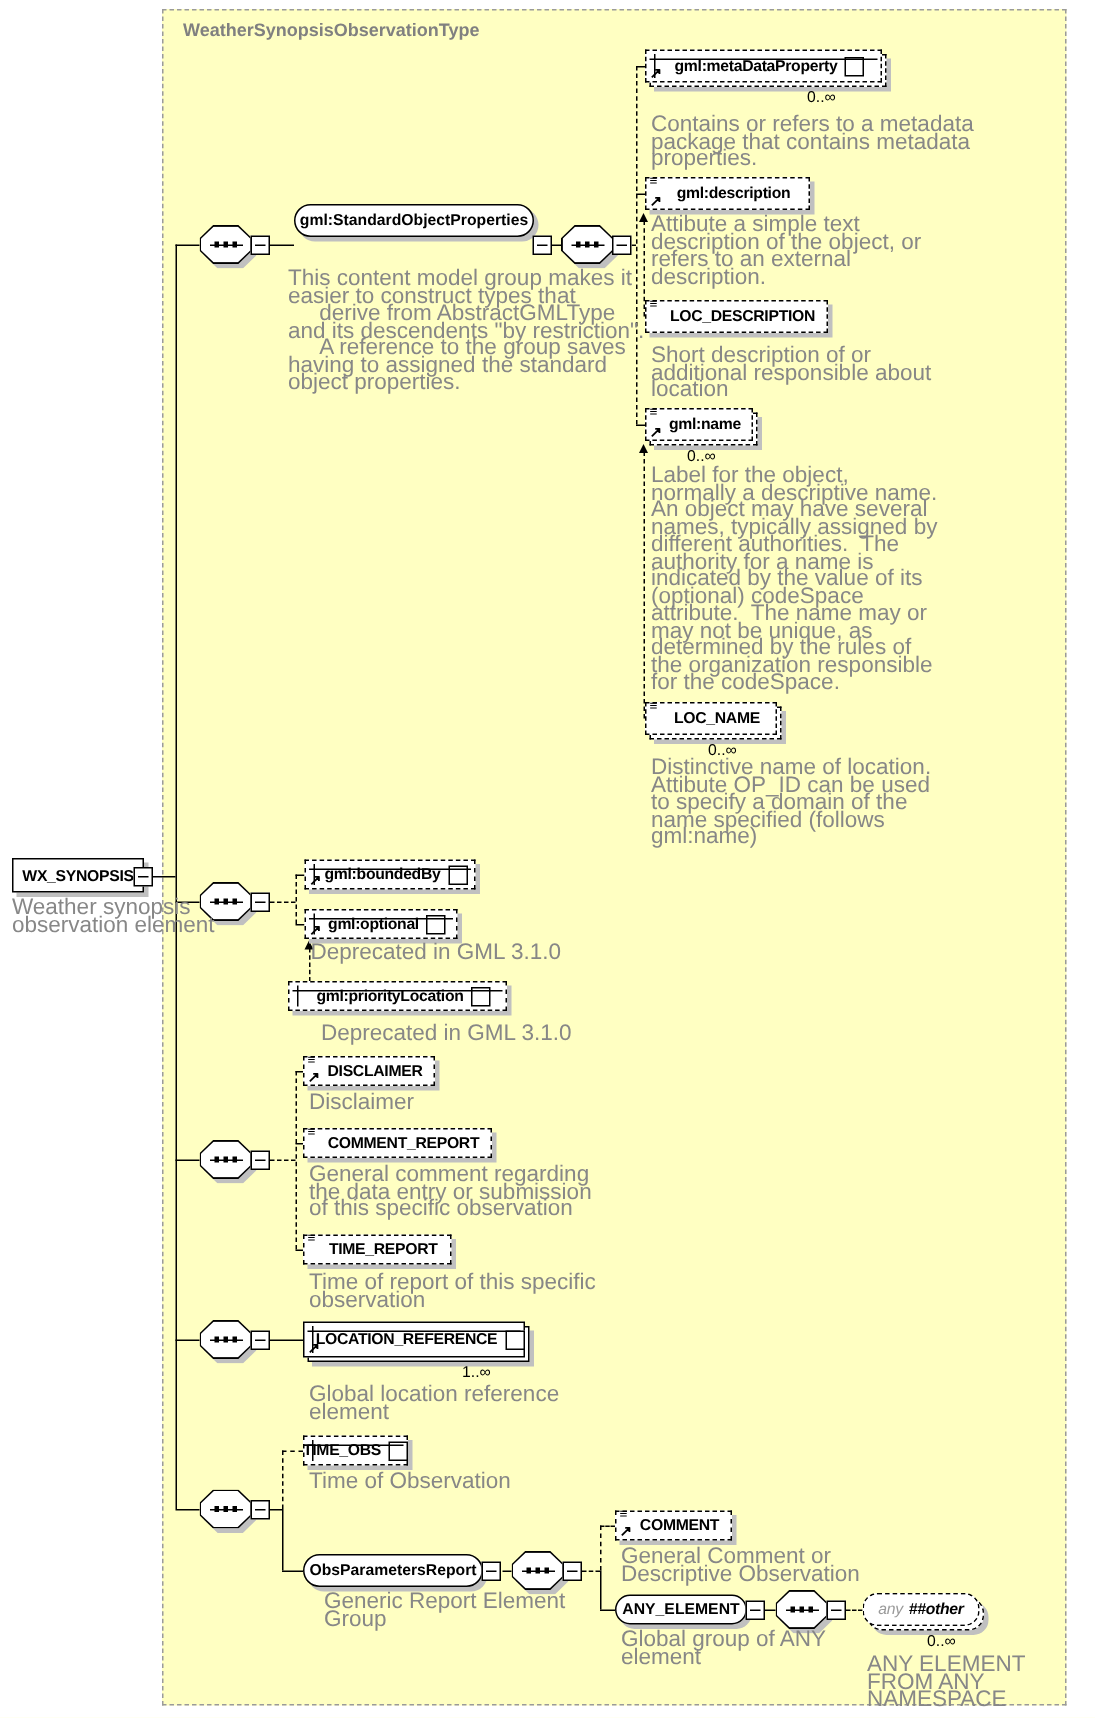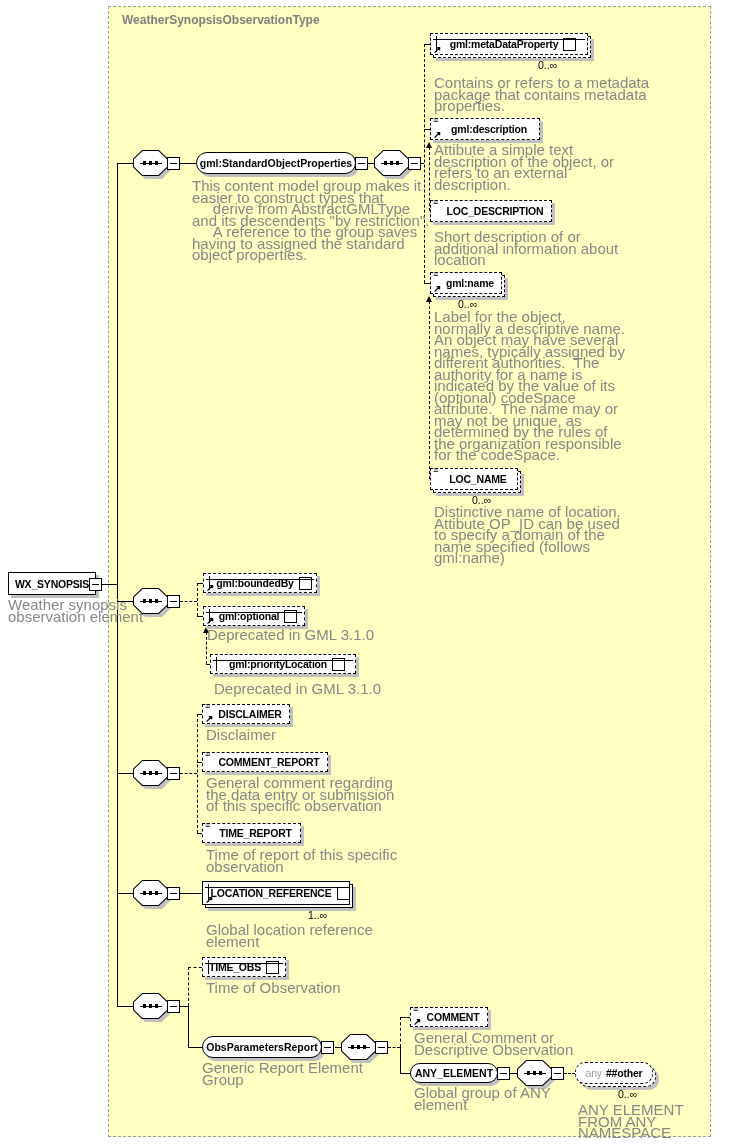--- a/index.html
+++ b/index.html
@@ -29,21 +29,21 @@
   .ebox.dsh{border-style:dashed;}
   .ebox .lbl{letter-spacing:-0.2px;}
   .pl{padding-left:12px;}
 
   
   .stk{position:absolute;}
   .stk .ghost{position:absolute;left:3px;top:3px;width:100%;height:100%;background:#fff;
     border:1px solid #000;box-sizing:border-box;box-shadow:3px 3px 0 var(--shadow);}
   .stk .ghost.dsh{border-style:dashed;}
   .stk .ebox{position:absolute;left:0;top:0;width:100%;height:100%;box-shadow:none;}
-  .rnd{border-radius:10px;}
+  .rnd{border-radius:10px;font-style:italic;}
 
   
   .gbox{position:absolute;background:#fff;border:1px solid #000;border-radius:11px;box-sizing:border-box;
     box-shadow:3px 3px 0 var(--shadow);display:flex;align-items:center;justify-content:center;
     font-size:10.5px;font-weight:bold;white-space:nowrap;padding:0 4px;}
 
   
   .pm{width:13px;height:13px;background:#fff;border:1px solid #000;box-sizing:border-box;position:absolute;}
   .pm::before{content:"";position:absolute;left:2px;right:2px;top:5px;height:1px;background:#000;}
   .pm.plus::after{content:"";position:absolute;top:2px;bottom:2px;left:5px;width:1px;background:#000;}
@@ -231,21 +231,21 @@
       <div class="il"></div>
     <div class="seq">
         <span class="ln"></span>
         <i></i>
         <i></i>
         <i></i>
       </div>
   </div>
   <div class="pm" style="left:551px;top:1067px"></div>
 
-  <div class="gbox" style="left:196px;top:152px;width:160px;height:22px">
+  <div class="gbox" style="left:196px;top:136px;width:160px;height:22px">
     <span class="lbl">gml:StandardObjectProperties</span>
   </div>
   <div class="pm" style="left:355px;top:157px"></div>
 
   <div class="gbox" style="left:202px;top:1036px;width:120px;height:22px">
     <span class="lbl">ObsParametersReport</span>
   </div>
   <div class="pm" style="left:321px;top:1041px"></div>
 
   <div class="gbox" style="left:410px;top:1063px;width:88px;height:20px">
@@ -300,21 +300,21 @@
     <span class="lbl">gml:boundedBy</span>
     <span class="pm plus inl"></span>
   </div>
 
   <div class="ebox dsh pl" style="left:203px;top:606px;width:102px;height:20px">
     <span class="refic">↗</span>
     <span class="lbl">gml:optional</span>
     <span class="pm plus inl"></span>
   </div>
 
-  <div class="ebox dsh pl" style="left:210px;top:654px;width:146px;height:20px">
+  <div class="ebox dsh pl" style="left:192px;top:654px;width:146px;height:20px">
     <span class="lbl">gml:priorityLocation</span>
     <span class="pm plus inl"></span>
   </div>
 
   <div class="ebox dsh pl" style="left:202px;top:704px;width:88px;height:20px">
     <span class="txtic">≡</span>
     <span class="refic">↗</span>
     <span class="lbl">DISCLAIMER</span>
   </div>
 
@@ -330,21 +330,21 @@
 
   <div class="stk" style="left:202px;top:881px;width:148px;height:24px">
     <div class="ghost"></div>
     <div class="ebox pl">
       <span class="refic">↗</span>
       <span class="lbl">LOCATION_REFERENCE</span>
       <span class="pm plus inl"></span>
     </div>
   </div>
 
-  <div class="ebox dsh" style="left:202px;top:957px;width:84px;height:20px">
+  <div class="ebox dsh" style="left:202px;top:957px;width:70px;height:20px">
     <span class="lbl">TIME_OBS</span>
     <span class="pm plus inl"></span>
   </div>
 
   <div class="ebox dsh pl" style="left:410px;top:1007px;width:78px;height:20px">
     <span class="txtic">≡</span>
     <span class="refic">↗</span>
     <span class="lbl">COMMENT</span>
   </div>
 
@@ -372,21 +372,21 @@
 having to assigned the standard
 object properties.</div>
   <div class="ann" style="left:434px;top:77px">Contains or refers to a metadata
 package that contains metadata
 properties.</div>
   <div class="ann" style="left:434px;top:144px">Attibute a simple text
 description of the object, or
 refers to an external
 description.</div>
   <div class="ann" style="left:434px;top:231px">Short description of or
-additional information about
+additional responsible about
 location</div>
   <div class="ann" style="left:434px;top:311px">Label for the object,
 normally a descriptive name.
 An object may have several
 names, typically assigned by
 different authorities.  The
 authority for a name is
 indicated by the value of its
 (optional) codeSpace
 attribute.  The name may or
@@ -403,21 +403,21 @@
   <div class="ann" style="left:214px;top:683px">Deprecated in GML 3.1.0</div>
   <div class="ann" style="left:206px;top:729px">Disclaimer</div>
   <div class="ann" style="left:206px;top:777px">General comment regarding
 the data entry or submission
 of this specific observation</div>
   <div class="ann" style="left:206px;top:849px">Time of report of this specific
 observation</div>
   <div class="ann" style="left:206px;top:924px">Global location reference
 element</div>
   <div class="ann" style="left:206px;top:982px">Time of Observation</div>
-  <div class="ann" style="left:202px;top:1062px">Generic Report Element
+  <div class="ann" style="left:216px;top:1062px">Generic Report Element
 Group</div>
   <div class="ann" style="left:414px;top:1032px">General Comment or
 Descriptive Observation</div>
   <div class="ann" style="left:414px;top:1087px">Global group of ANY
 element</div>
   <div class="ann" style="left:578px;top:1104px">ANY ELEMENT FROM ANY
 NAMESPACE</div>
 
 </div>
 

